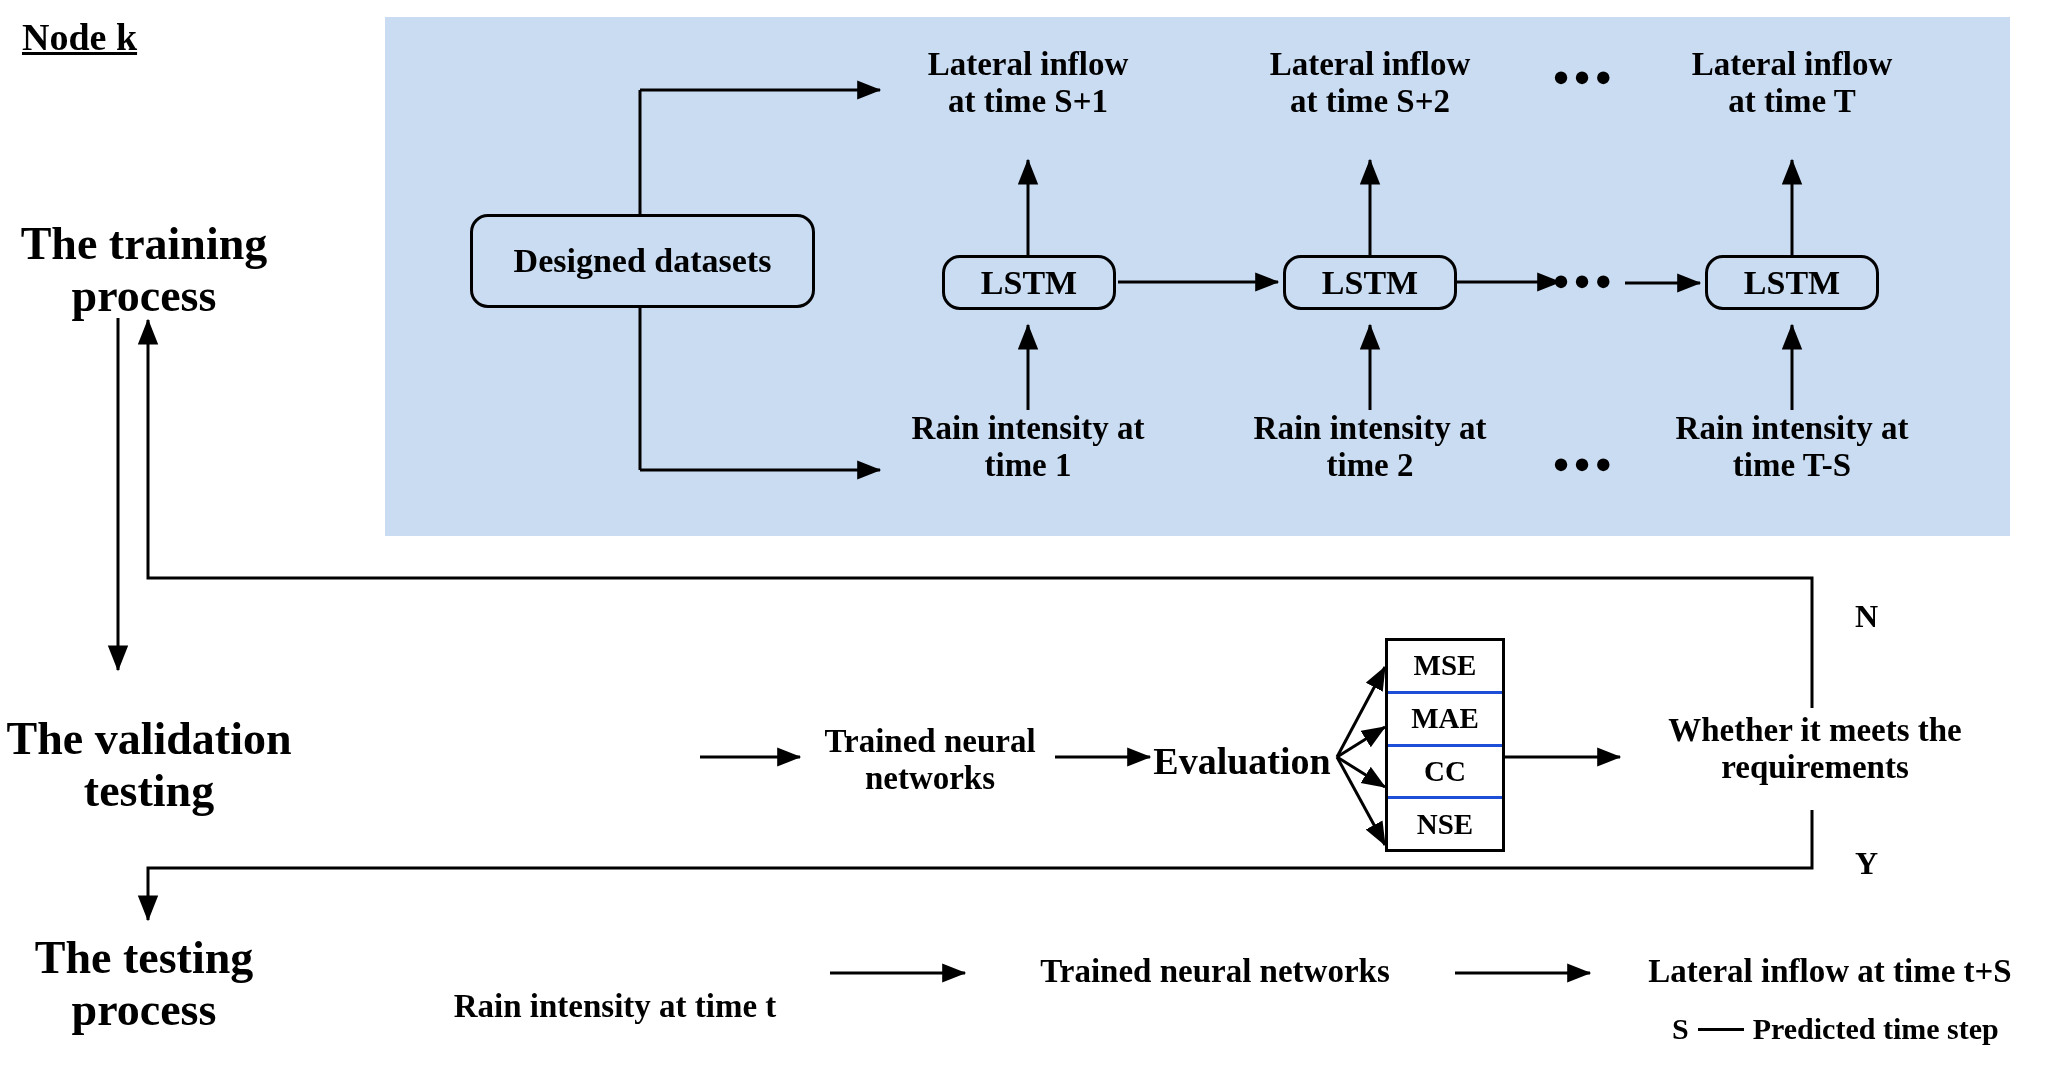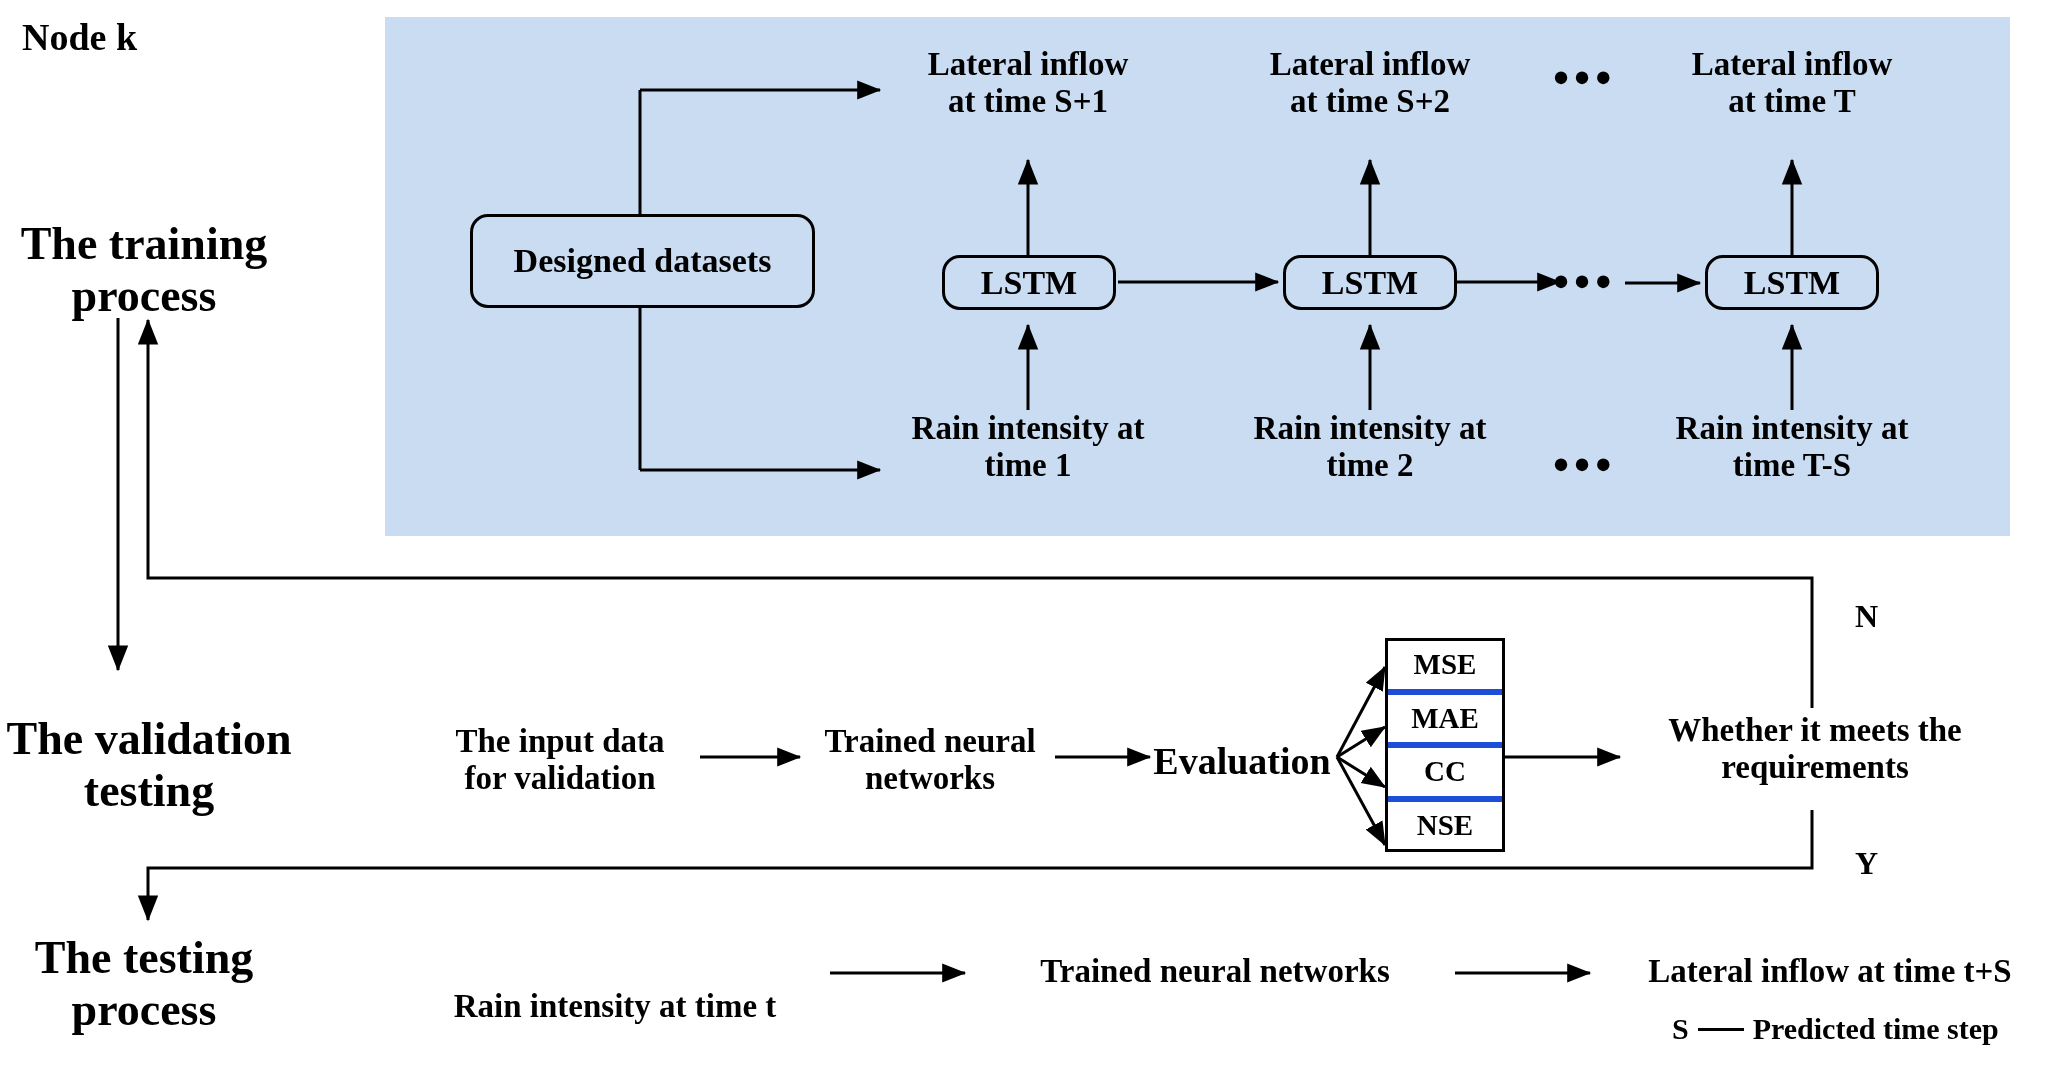--- a/index.html
+++ b/index.html
@@ -28,20 +28,21 @@
   .lbl {
     position: absolute;
     font-weight: bold;
     color: #000000;
     line-height: 1.12;
     text-align: center;
     white-space: pre-line;
   }
   .lbl.left {
     text-align: left;
+    text-decoration: underline;
   }
   .stage-label {
     position: absolute;
     font-weight: bold;
     color: #000;
     font-size: 46px;
     line-height: 1.12;
     text-align: center;
     white-space: pre-line;
   }
@@ -67,21 +68,21 @@
     flex-direction: column;
   }
   .metric-cell {
     flex: 1 1 0;
     display: flex;
     align-items: center;
     justify-content: center;
     font-weight: bold;
     font-size: 29px;
     color: #000;
-    border-bottom: 6px solid #1d4ed8;
+    border-bottom: 3px solid #1d4ed8;
     box-sizing: border-box;
   }
   .metric-cell:last-child {
     border-bottom: none;
   }
   .dots {
     position: absolute;
     font-weight: bold;
     font-size: 46px;
     letter-spacing: 5px;
@@ -206,22 +207,20 @@
 
   <div class="lbl" style="left:878px; top:410px; width:300px; font-size:33px;">Rain intensity at
 time 1</div>
   <div class="lbl" style="left:1220px; top:410px; width:300px; font-size:33px;">Rain intensity at
 time 2</div>
   <div class="lbl" style="left:1642px; top:410px; width:300px; font-size:33px;">Rain intensity at
 time T-S</div>
 
   <div class="dots" style="left:1553px; top:442px;">•••</div>
 
-  <div class="lbl" style="left:420px; top:723px; width:280px; font-size:33px;">The input data
-for validation</div>
 
   <div class="lbl" style="left:790px; top:723px; width:280px; font-size:33px;">Trained neural
 networks</div>
 
   <div class="lbl" style="left:1142px; top:740px; width:200px; font-size:38px;">Evaluation</div>
 
   <div class="metrics-table" style="left:1385px; top:638px; width:120px; height:214px;">
     <div class="metric-cell">MSE</div>
     <div class="metric-cell">MAE</div>
     <div class="metric-cell">CC</div>

